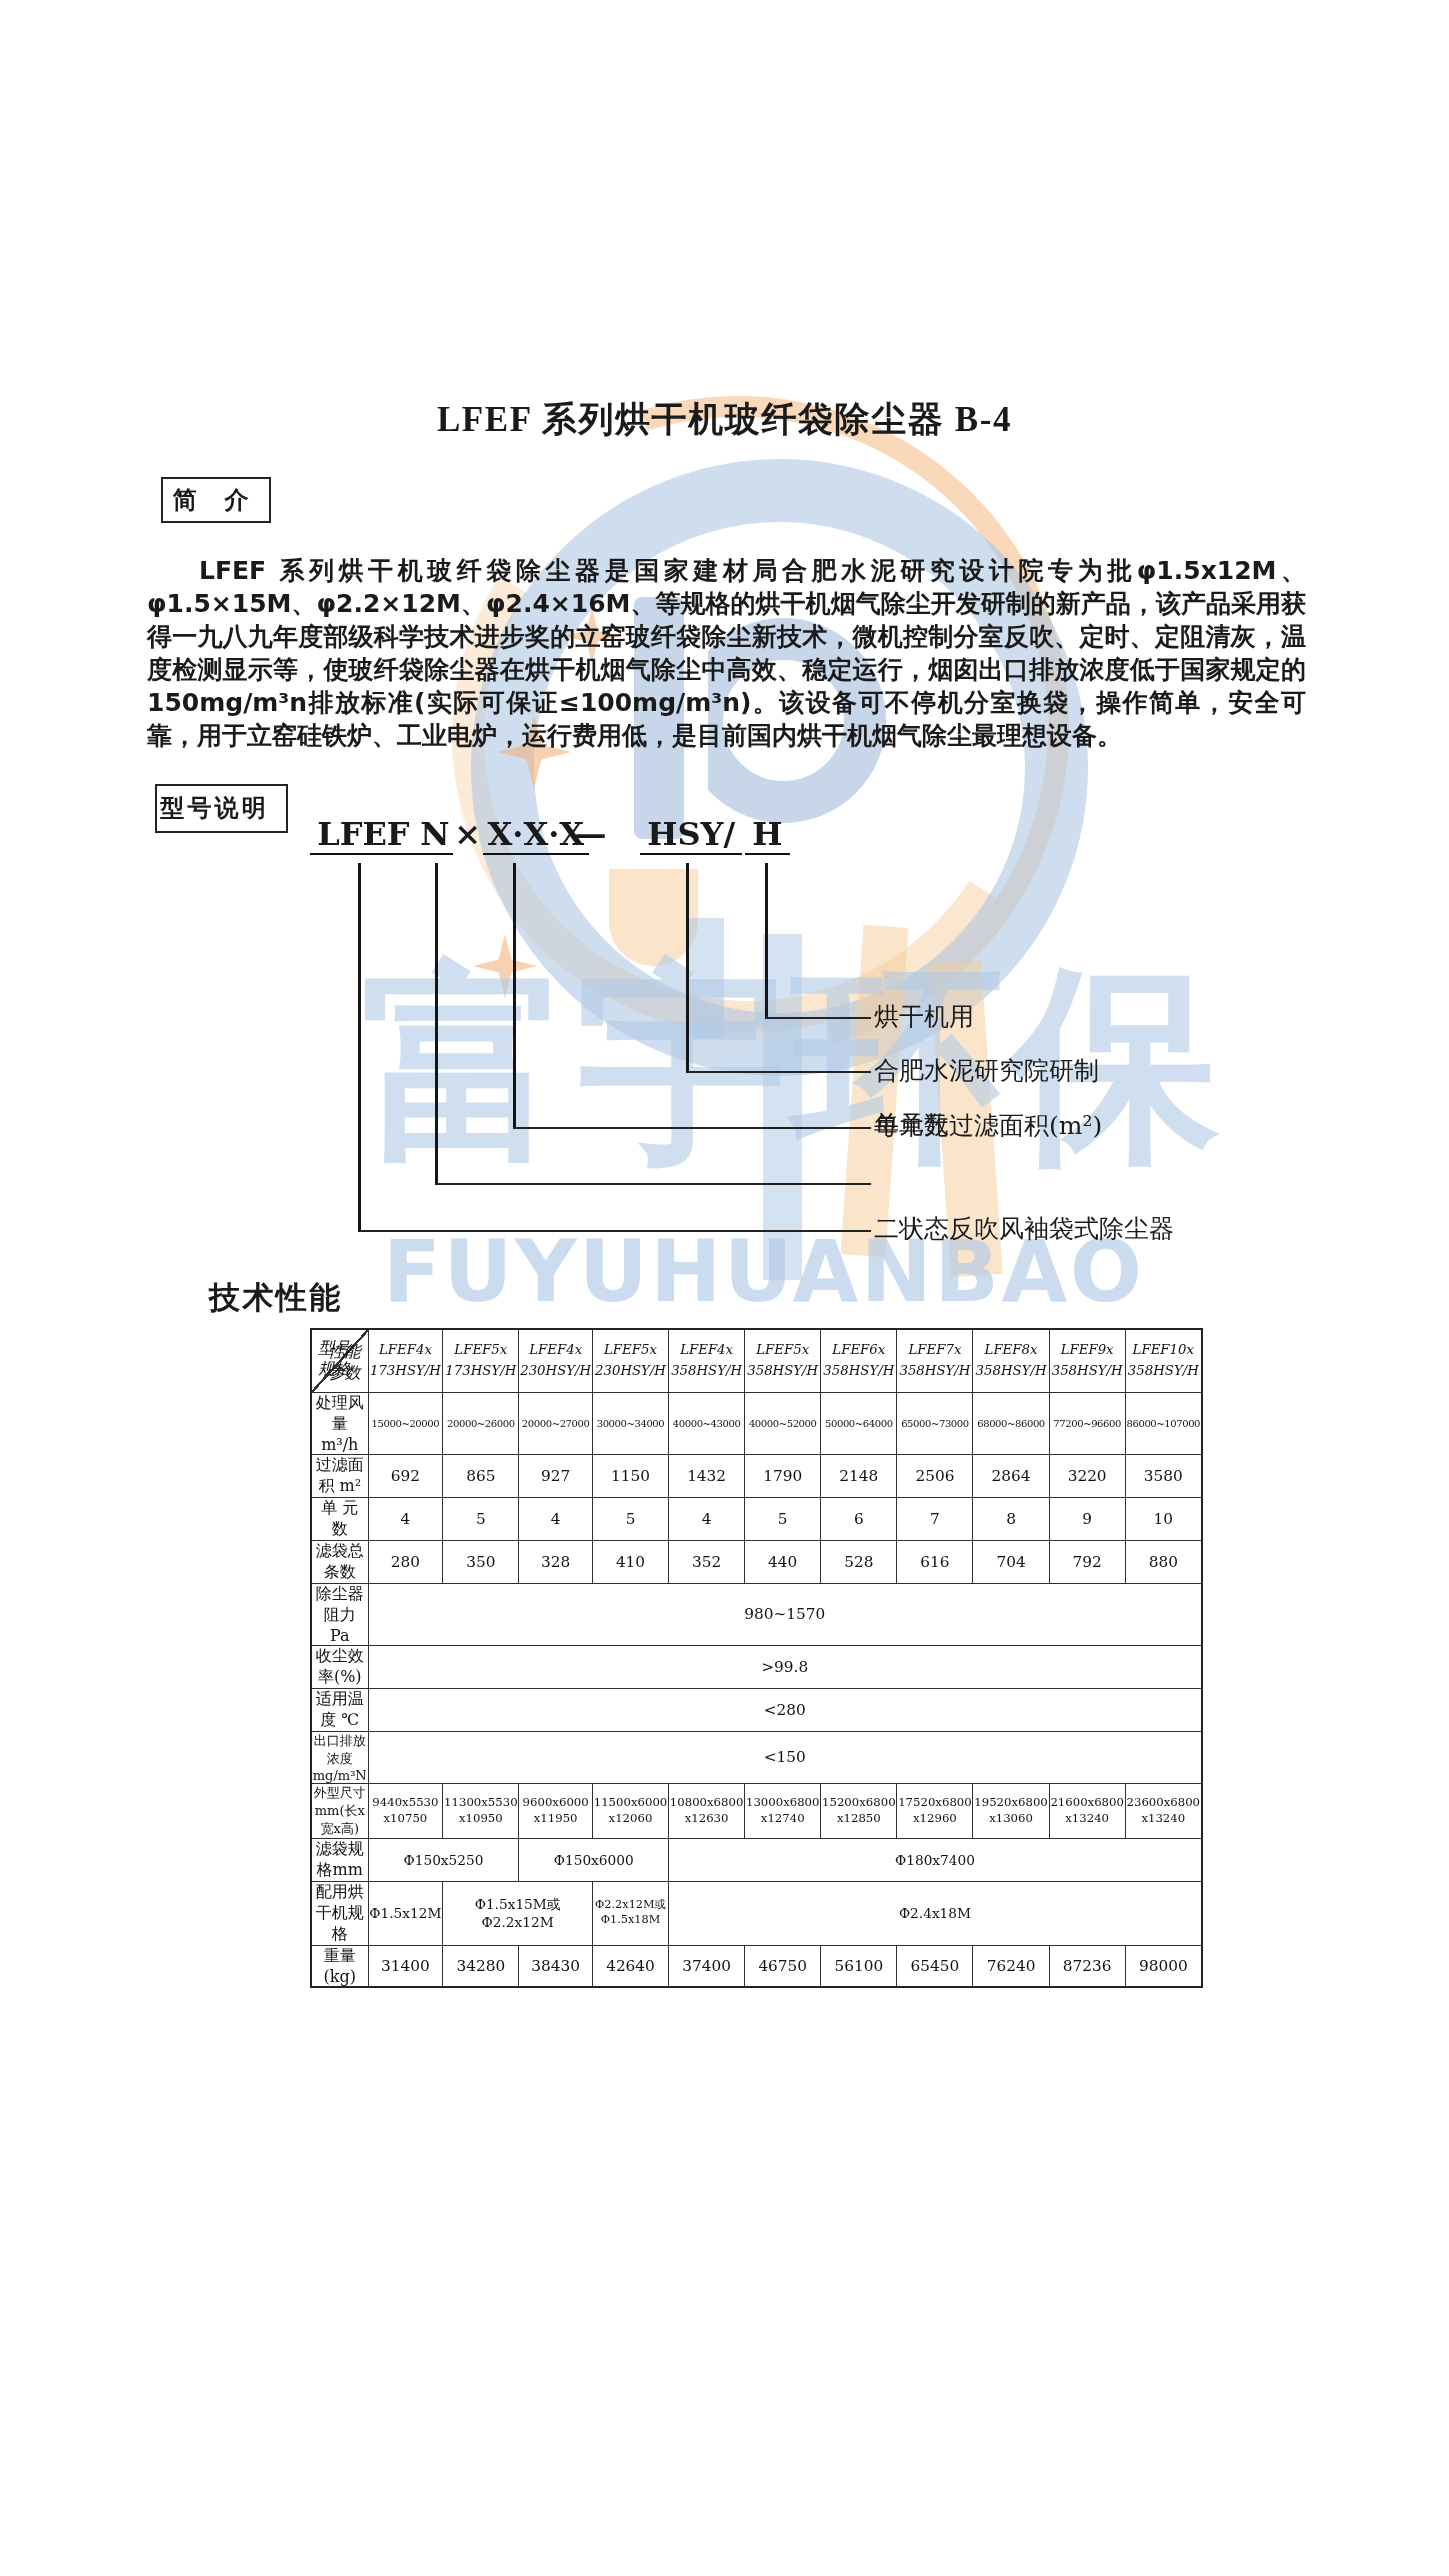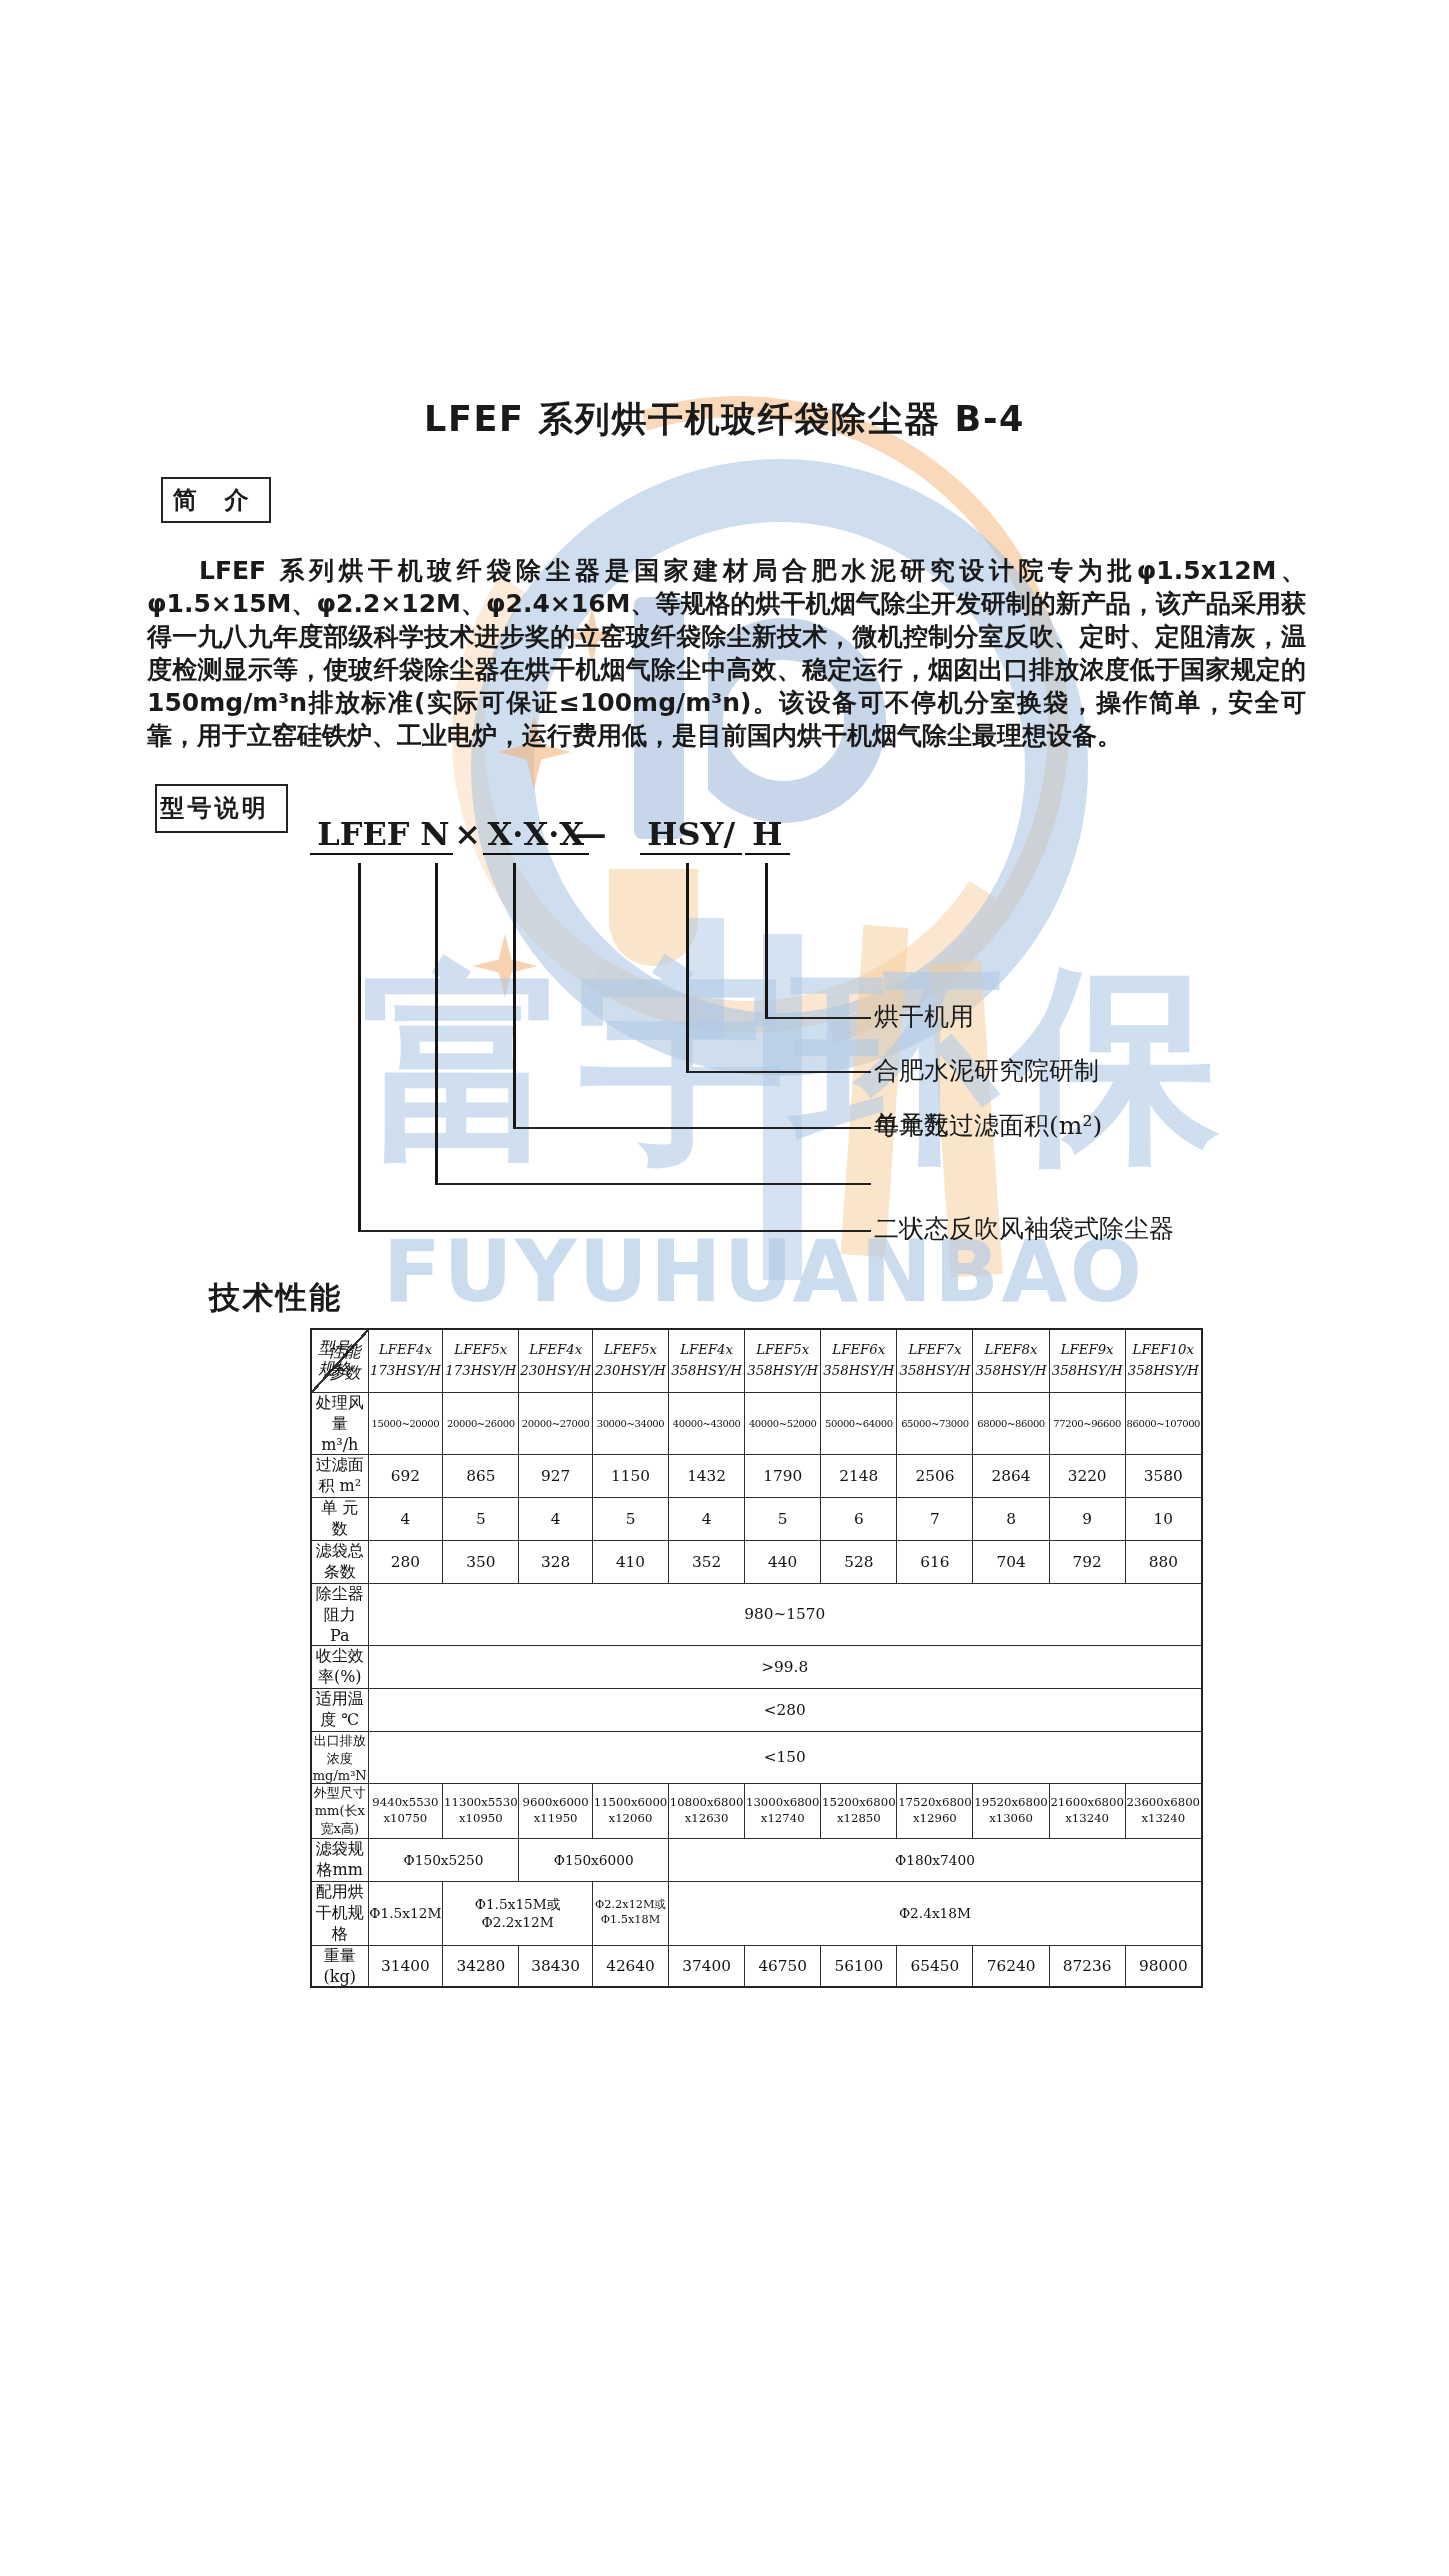--- a/index.html
+++ b/index.html
@@ -28,21 +28,21 @@
   .star{position:absolute;background:rgba(242,178,124,0.6);
     clip-path:polygon(50% 0%,60% 40%,100% 50%,60% 60%,50% 100%,40% 60%,0% 50%,40% 40%);}
   .wm-cn{position:absolute;left:361px;top:926px;font-size:211px;font-weight:bold;
     color:rgba(176,201,230,0.6);letter-spacing:4.8px;white-space:nowrap;
     font-family:"DejaVu Sans","Liberation Sans",sans-serif;}
   .wm-en{position:absolute;left:345px;top:1222px;font-size:85px;font-weight:bold;
     color:rgba(176,201,230,0.65);letter-spacing:2.4px;white-space:nowrap;
     font-family:"DejaVu Sans","Liberation Sans",sans-serif;margin-left:38px;}
   
   #content{position:absolute;inset:0;z-index:1;}
-  .doc-title{left:0;top:396px;width:1449px;text-align:center;font-size:35px;font-weight:bold;letter-spacing:1.6px;}
+  .doc-title{left:0;top:396px;width:1449px;text-align:center;font-size:35px;font-weight:bold;letter-spacing:1.6px;font-family:Liberation Serif, serif;}
   .boxed{border:2.4px solid #222;text-align:left;background:transparent;}
   .intro-box{left:161px;top:477px;width:106px;height:42px;line-height:42px;font-size:24px;font-weight:600;letter-spacing:9.7px;text-indent:9.7px;}
   .intro-par{left:147px;top:554px;width:1159px;font-size:25px;line-height:33px;font-weight:600;
     text-align:justify;text-indent:52px;}
   .model-box{left:155px;top:784px;width:129px;height:45px;line-height:45px;font-size:24px;font-weight:600;letter-spacing:3.2px;text-indent:3.2px;}
   .f-item{position:absolute;top:815px;height:40px;font-size:32px;font-weight:600;white-space:nowrap;
     font-family:"DejaVu Serif","Liberation Serif",serif;}
   .f-u{border-bottom:2.4px solid #111;padding:0 7.2px;display:inline-block;height:38px;}
   .f-plain{display:inline-block;padding:0 1.6px;}
   .conn{position:absolute;border-left:3.2px solid #151515;border-bottom:2.4px solid #222;}

